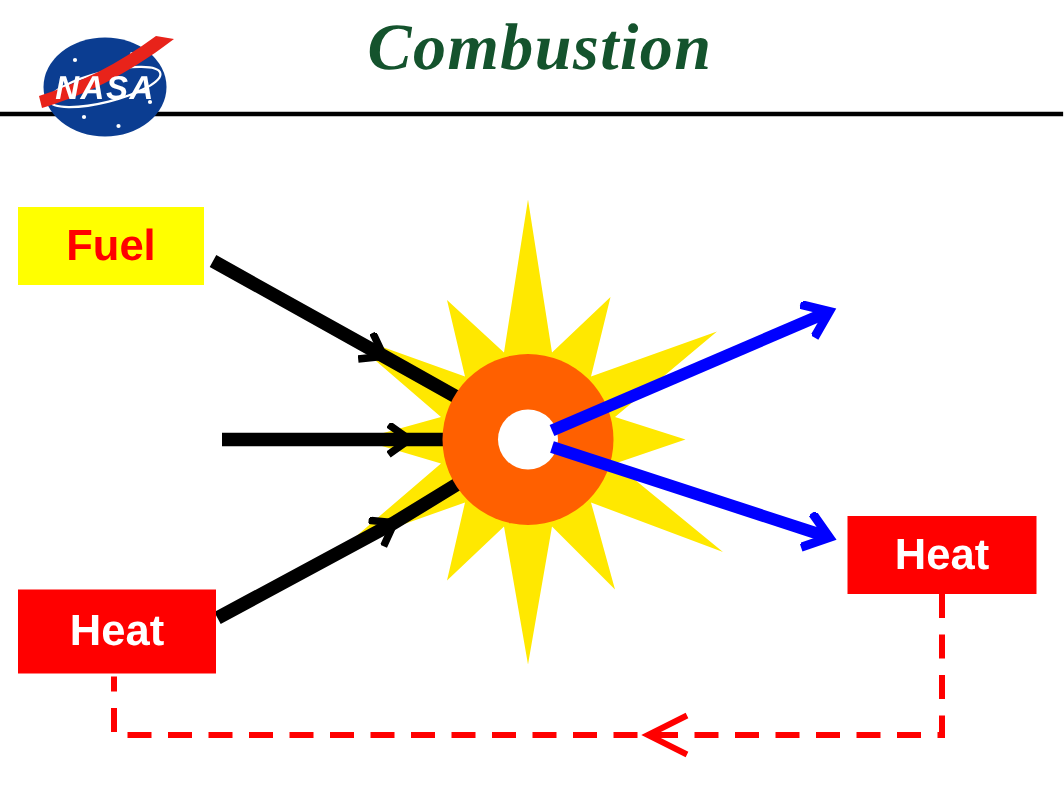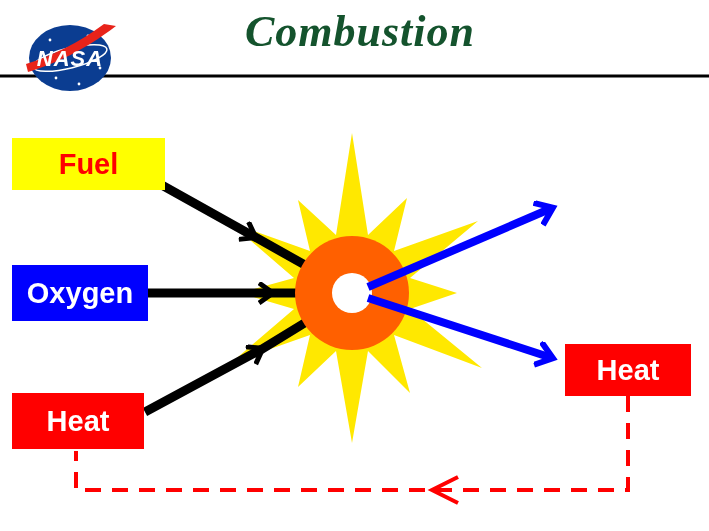--- a/index.html
+++ b/index.html
@@ -16,21 +16,21 @@
   }
   .org-name{
     position:absolute;right:10px;top:6px;width:120px;text-align:center;
     font-weight:bold;font-size:17px;line-height:1.18;color:#000;
     white-space:pre-line;
   }
   .box{
     position:absolute;display:flex;align-items:center;justify-content:center;
     font-weight:bold;font-size:29px;
   }
-  .box-fuel{left:12px;top:138px;width:153px;height:52px;background:#FFFF00;color:#FF0000;}
+  .box-fuel{left:12px;top:138px;width:124px;height:52px;background:#FFFF00;color:#FF0000;}
   .box-oxygen{left:12px;top:265px;width:136px;height:56px;background:#0000FF;color:#FFFFFF;}
   .box-heat-in{left:12px;top:393px;width:132px;height:56px;background:#FF0000;color:#FFFFFF;}
   .box-exhaust{left:565px;top:182px;width:124px;height:46px;background:#000000;color:#FFFFFF;}
   .box-heat-out{left:565px;top:344px;width:126px;height:52px;background:#FF0000;color:#FFFFFF;}
 </style>
 </head>
 <body>
 
 <div class="stage">
 
@@ -74,23 +74,20 @@
       <path d="M4,50 C 30,42 58,30 92,4 L80,2 C 56,20 28,34 2,42 Z" fill="#E8231A"></path>
       <text x="46" y="44" text-anchor="middle" fill="#ffffff" font-family="Liberation Sans, sans-serif" font-size="22" font-weight="bold" font-style="italic" letter-spacing="1">NASA</text>
     </svg>
   </div>
 
   <div class="page-title">Combustion</div>
 
   <div class="box box-fuel">
     <span>Fuel</span>
   </div>
-  <div class="box box-oxygen">
-    <span>Oxygen</span>
-  </div>
   <div class="box box-heat-in">
     <span>Heat</span>
   </div>
   <div class="box box-heat-out">
     <span>Heat</span>
   </div>
 
 </div>
 
 </body></html>

